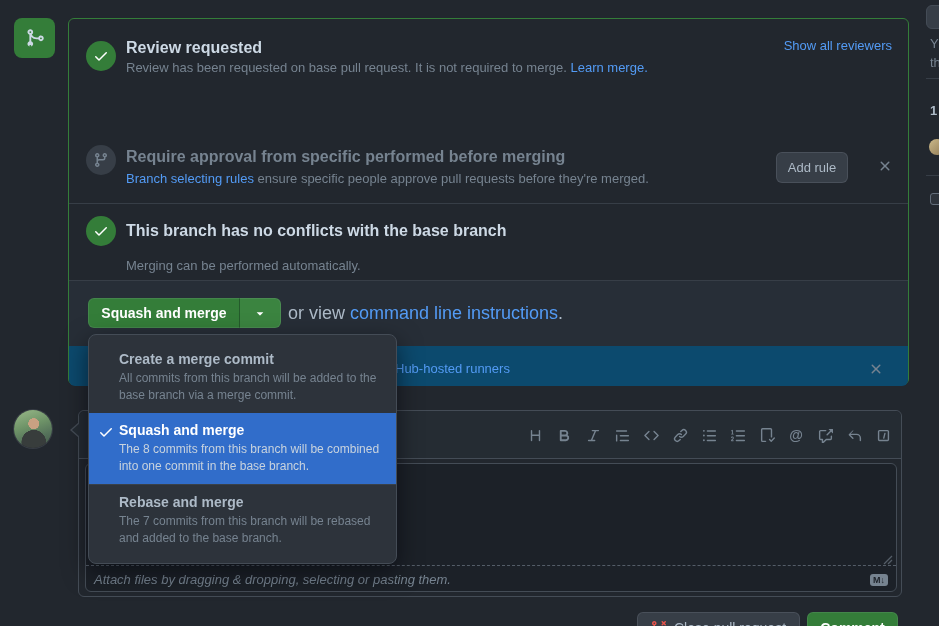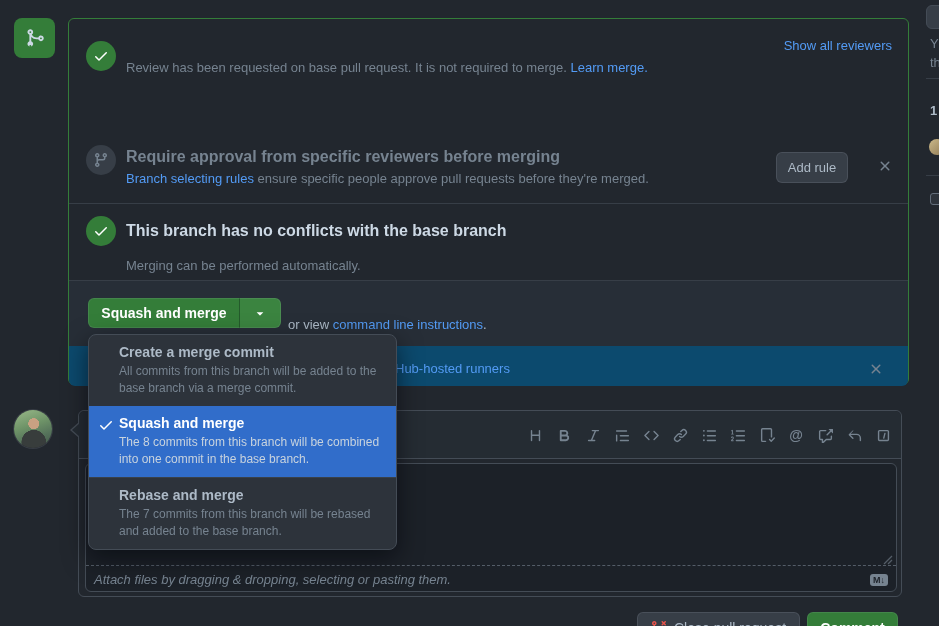--- a/index.html
+++ b/index.html
@@ -42,29 +42,29 @@
 
   .divider { position:absolute; left:0; width:100%; height:0; border-top:1px solid #373e47; }
 
   .mfooter { position:absolute; left:0; top:261px; width:100%; height:66px; background:#272e37; border-top:1px solid #373e47; }
   .merge-btn-group { position:absolute; left:19px; top:17px; height:30px; display:flex; cursor:pointer; }
   .merge-btn-main { width:151px; height:30px; background:#347d39; border:1px solid rgba(205,217,229,0.1); border-right:none;
                     border-radius:6px 0 0 6px; color:#ffffff; font-size:14px; font-weight:600; font-family:inherit; }
   .merge-btn-caret { width:42px; height:30px; background:#3b8440; border:1px solid rgba(205,217,229,0.1); border-left:1px solid #245a2b;
                      border-radius:0 6px 6px 0; display:flex; align-items:center; justify-content:center; }
   .merge-btn-caret svg { width:14px; height:14px; fill:#ffffff; }
-  .or-view { position:absolute; left:219px; top:17px; height:30px; line-height:30px; font-size:13px; color:#adbac7;margin-top:12px; }
+  .or-view { position:absolute; left:219px; top:17px; height:30px; line-height:30px; font-size:18px; color:#adbac7; }
 
   .notice-row { position:absolute; left:0; top:327px; width:100%; height:40px; background:#0c4a6e; border-radius:0 0 6px 6px; }
   .notice-link { position:absolute; left:326px; top:15px; font-size:13px; color:#539bf5; text-decoration:none; }
   .notice-x { right:24px; top:15px; }
 
   
   .dropdown { left:88px; top:334px; width:309px; background:#2d333b; border:1px solid #444c56; border-radius:8px;
-              box-shadow:0 8px 24px rgba(1,4,9,0.55); z-index:50; overflow:hidden; padding:0 0; }
+              box-shadow:0 8px 24px rgba(1,4,9,0.55); z-index:50; overflow:hidden; padding:7px 0; }
   .dd-item { position:relative; padding:8px 16px 9px 30px; cursor:pointer; }
   .dd-item + .dd-item { border-top:1px solid rgba(68,76,86,0.55); }
   .dd-title { font-size:14px; font-weight:bold; color:#adbac7; line-height:18px; }
   .dd-desc { font-size:12px; color:#768390; line-height:17px; margin-top:2px; }
   .dd-item.selected { background:#316dca; border-top:none; }
   .dd-item.selected .dd-title { color:#ffffff; }
   .dd-item.selected .dd-desc { color:#c8d3de; }
   .dd-check { position:absolute; left:9px; top:11px; width:16px; height:16px; fill:#ffffff; }
 
   
@@ -126,30 +126,31 @@
       </svg>
   </div>
 
   <div class="abs mbox">
 
     <div class="circle-ic circle-green" style="left:17px; top:22px;">
       <svg viewBox="0 0 16 16">
           <path d="M13.78 4.22a.75.75 0 0 1 0 1.06l-7.25 7.25a.75.75 0 0 1-1.06 0L2.22 9.28a.751.751 0 0 1 .018-1.042.751.751 0 0 1 1.042-.018L6 10.94l6.72-6.72a.75.75 0 0 1 1.06 0Z"></path>
         </svg>
     </div>
+    <div class="h-main" style="left:57px; top:20px;">Review requested</div>
     <div class="sub" style="left:57px; top:41px;"><span>Review has been requested on base pull request. It is not required to merge. </span><a class="lnk" href="#">Learn merge.</a></div>
     <a class="show-all" href="#">Show all reviewers</a>
 
 
     <div class="circle-ic circle-gray" style="left:17px; top:126px;">
       <svg viewBox="0 0 16 16">
           <path d="M9.5 3.25a2.25 2.25 0 1 1 3 2.122V6A2.5 2.5 0 0 1 10 8.5H6a1 1 0 0 0-1 1v1.128a2.251 2.251 0 1 1-1.5 0V5.372a2.25 2.25 0 1 1 1.5 0v1.836A2.493 2.493 0 0 1 6 7h4a1 1 0 0 0 1-1v-.628a2.25 2.25 0 0 1-1.5-2.122Zm-6 0a.75.75 0 1 0 1.5 0 .75.75 0 0 0-1.5 0Zm8.25-.75a.75.75 0 1 0 0 1.5.75.75 0 0 0 0-1.5ZM4.25 12a.75.75 0 1 0 0 1.5.75.75 0 0 0 0-1.5Z"></path>
         </svg>
     </div>
-    <div class="h-muted" style="left:57px; top:129px;">Require approval from specific reviewers before merging</div>
+    <div class="h-muted" style="left:57px; top:129px;">Require approval from specific performed before merging</div>
     <div class="sub" style="left:57px; top:152px;"><a class="lnk" href="#">Branch selecting rules</a><span> ensure specific people approve pull requests before they're merged.</span></div>
     <button class="add-rule-btn">Add rule</button>
     <svg class="x-btn" style="left:808px; top:139px;" viewBox="0 0 16 16">
         <path d="M3.72 3.72a.75.75 0 0 1 1.06 0L8 6.94l3.22-3.22a.749.749 0 0 1 1.275.326.749.749 0 0 1-.215.734L9.06 8l3.22 3.22a.749.749 0 0 1-.326 1.275.749.749 0 0 1-.734-.215L8 9.06l-3.22 3.22a.751.751 0 0 1-1.042-.018.751.751 0 0 1-.018-1.042L6.94 8 3.72 4.78a.75.75 0 0 1 0-1.06Z"></path>
       </svg>
     <div class="divider" style="top:184px;"></div>
 
     <div class="circle-ic circle-green" style="left:17px; top:197px;">
       <svg viewBox="0 0 16 16">
           <path d="M13.78 4.22a.75.75 0 0 1 0 1.06l-7.25 7.25a.75.75 0 0 1-1.06 0L2.22 9.28a.751.751 0 0 1 .018-1.042.751.751 0 0 1 1.042-.018L6 10.94l6.72-6.72a.75.75 0 0 1 1.06 0Z"></path>

